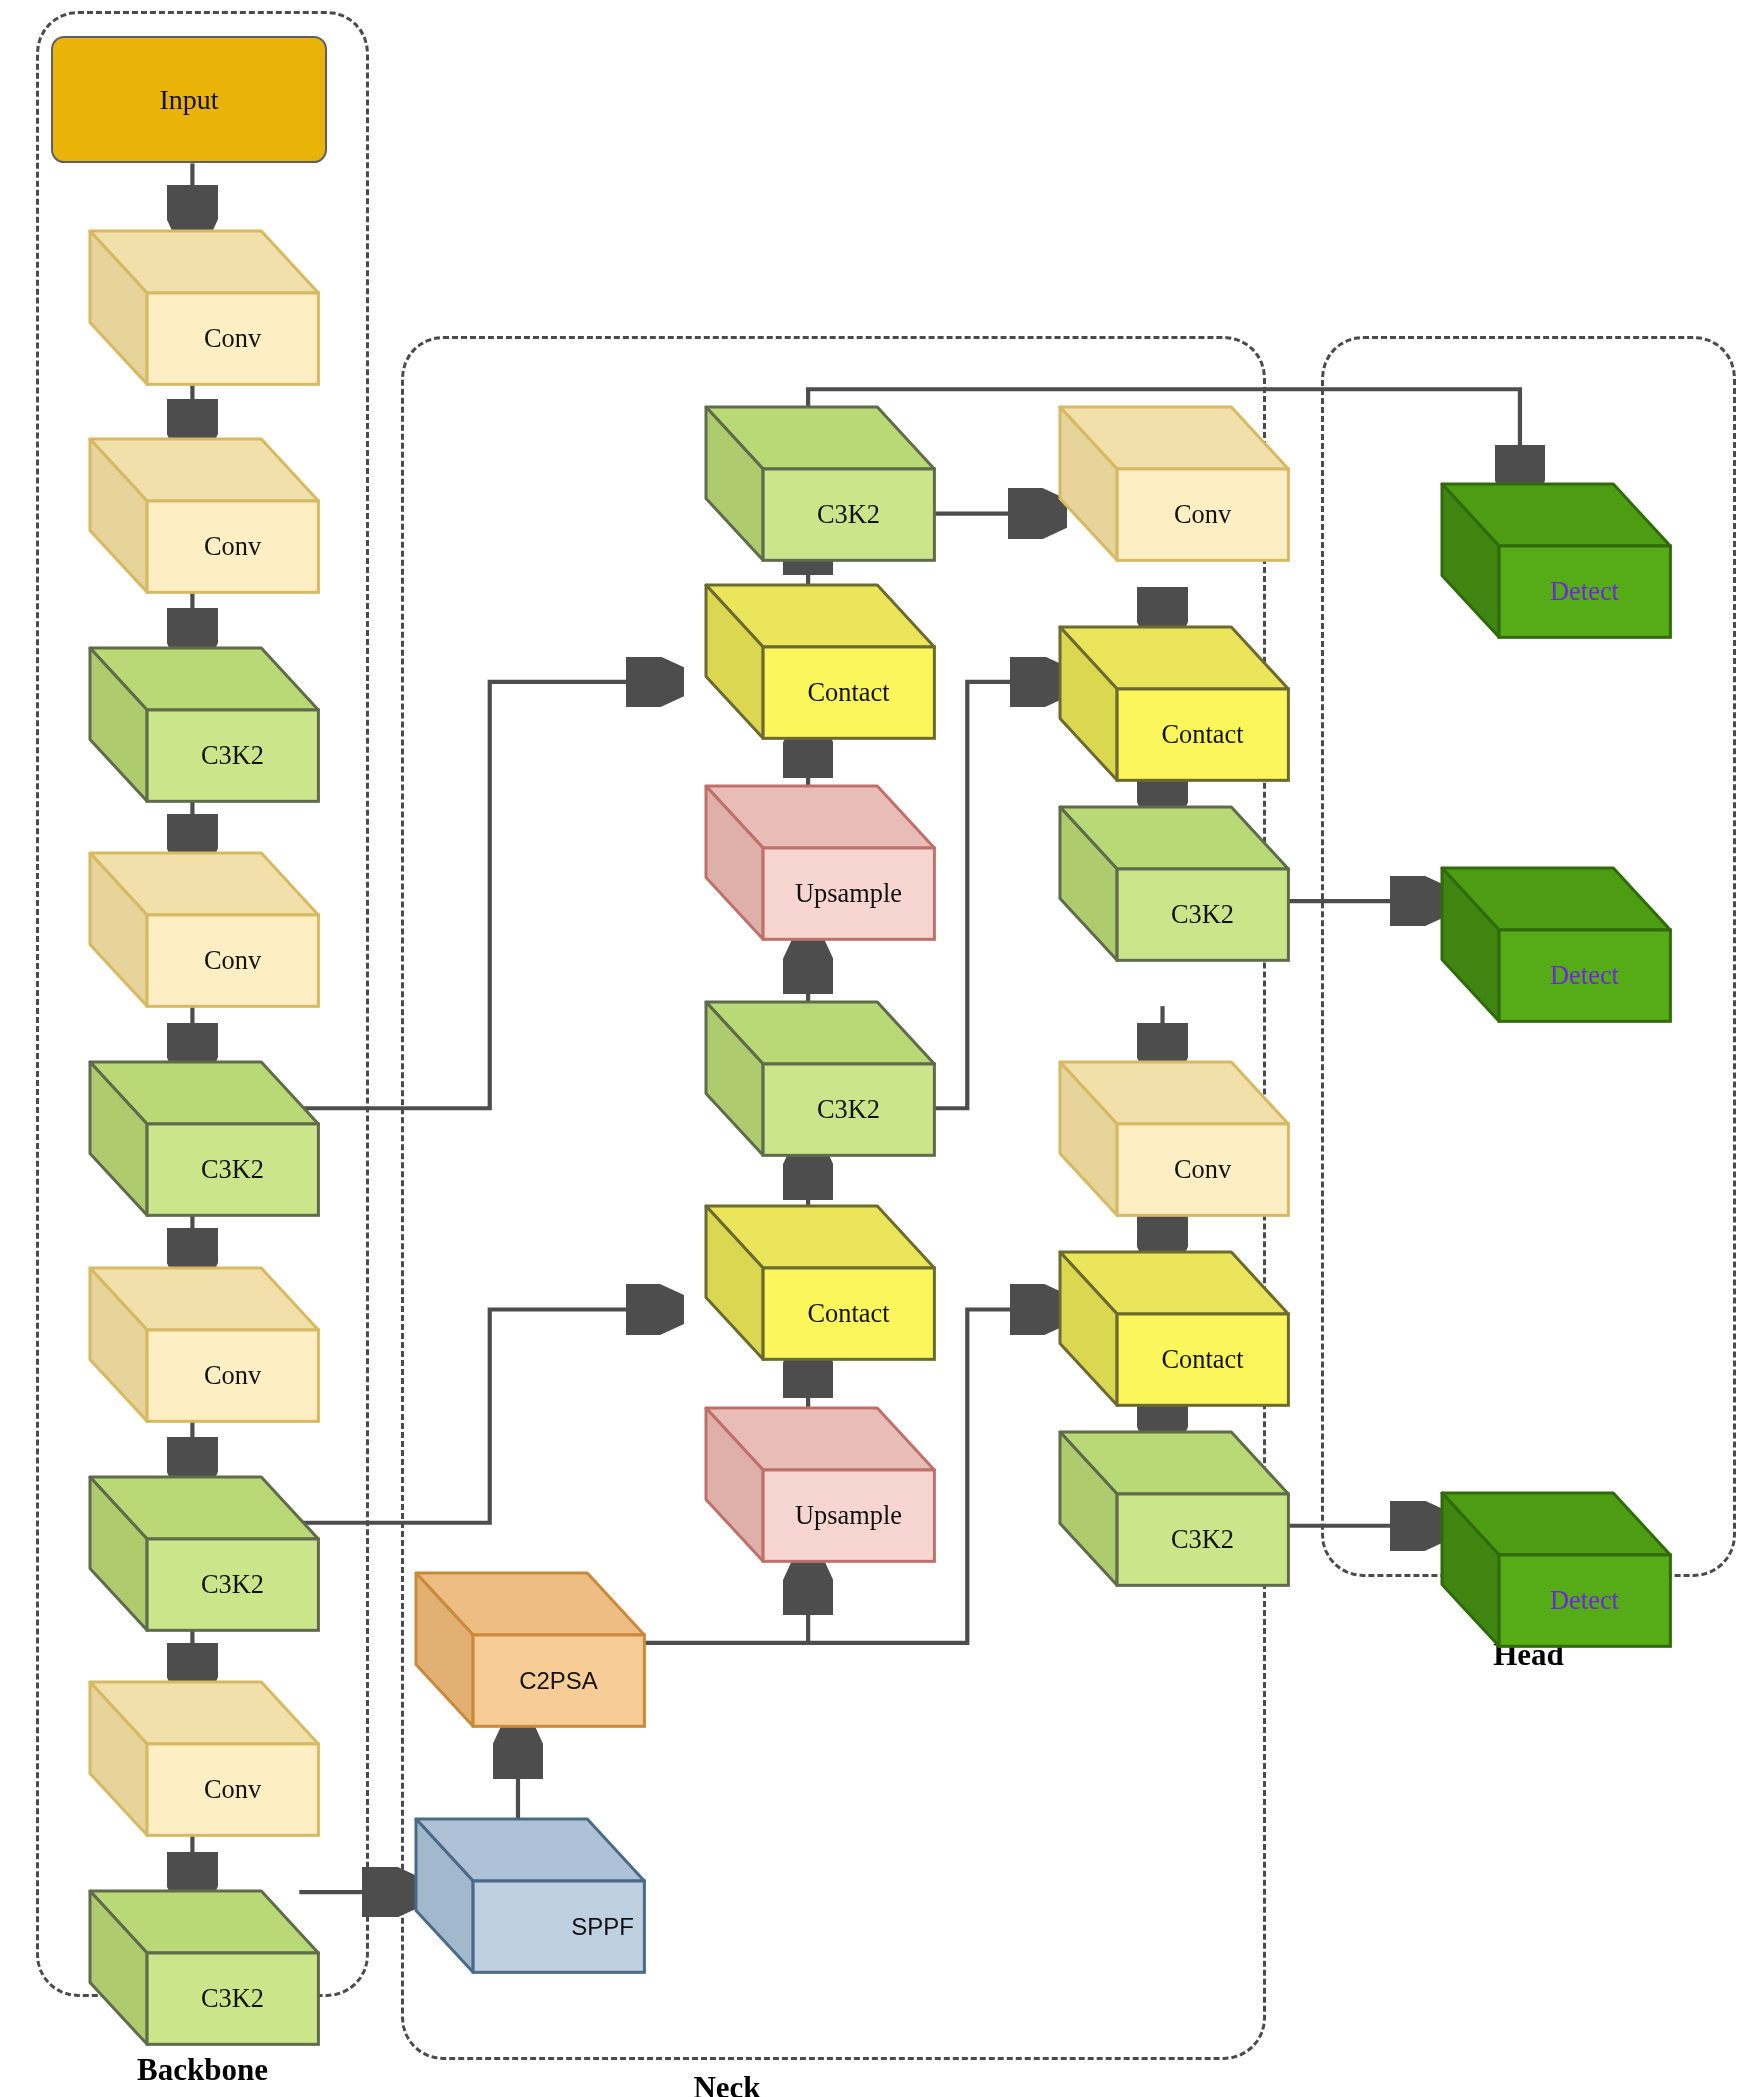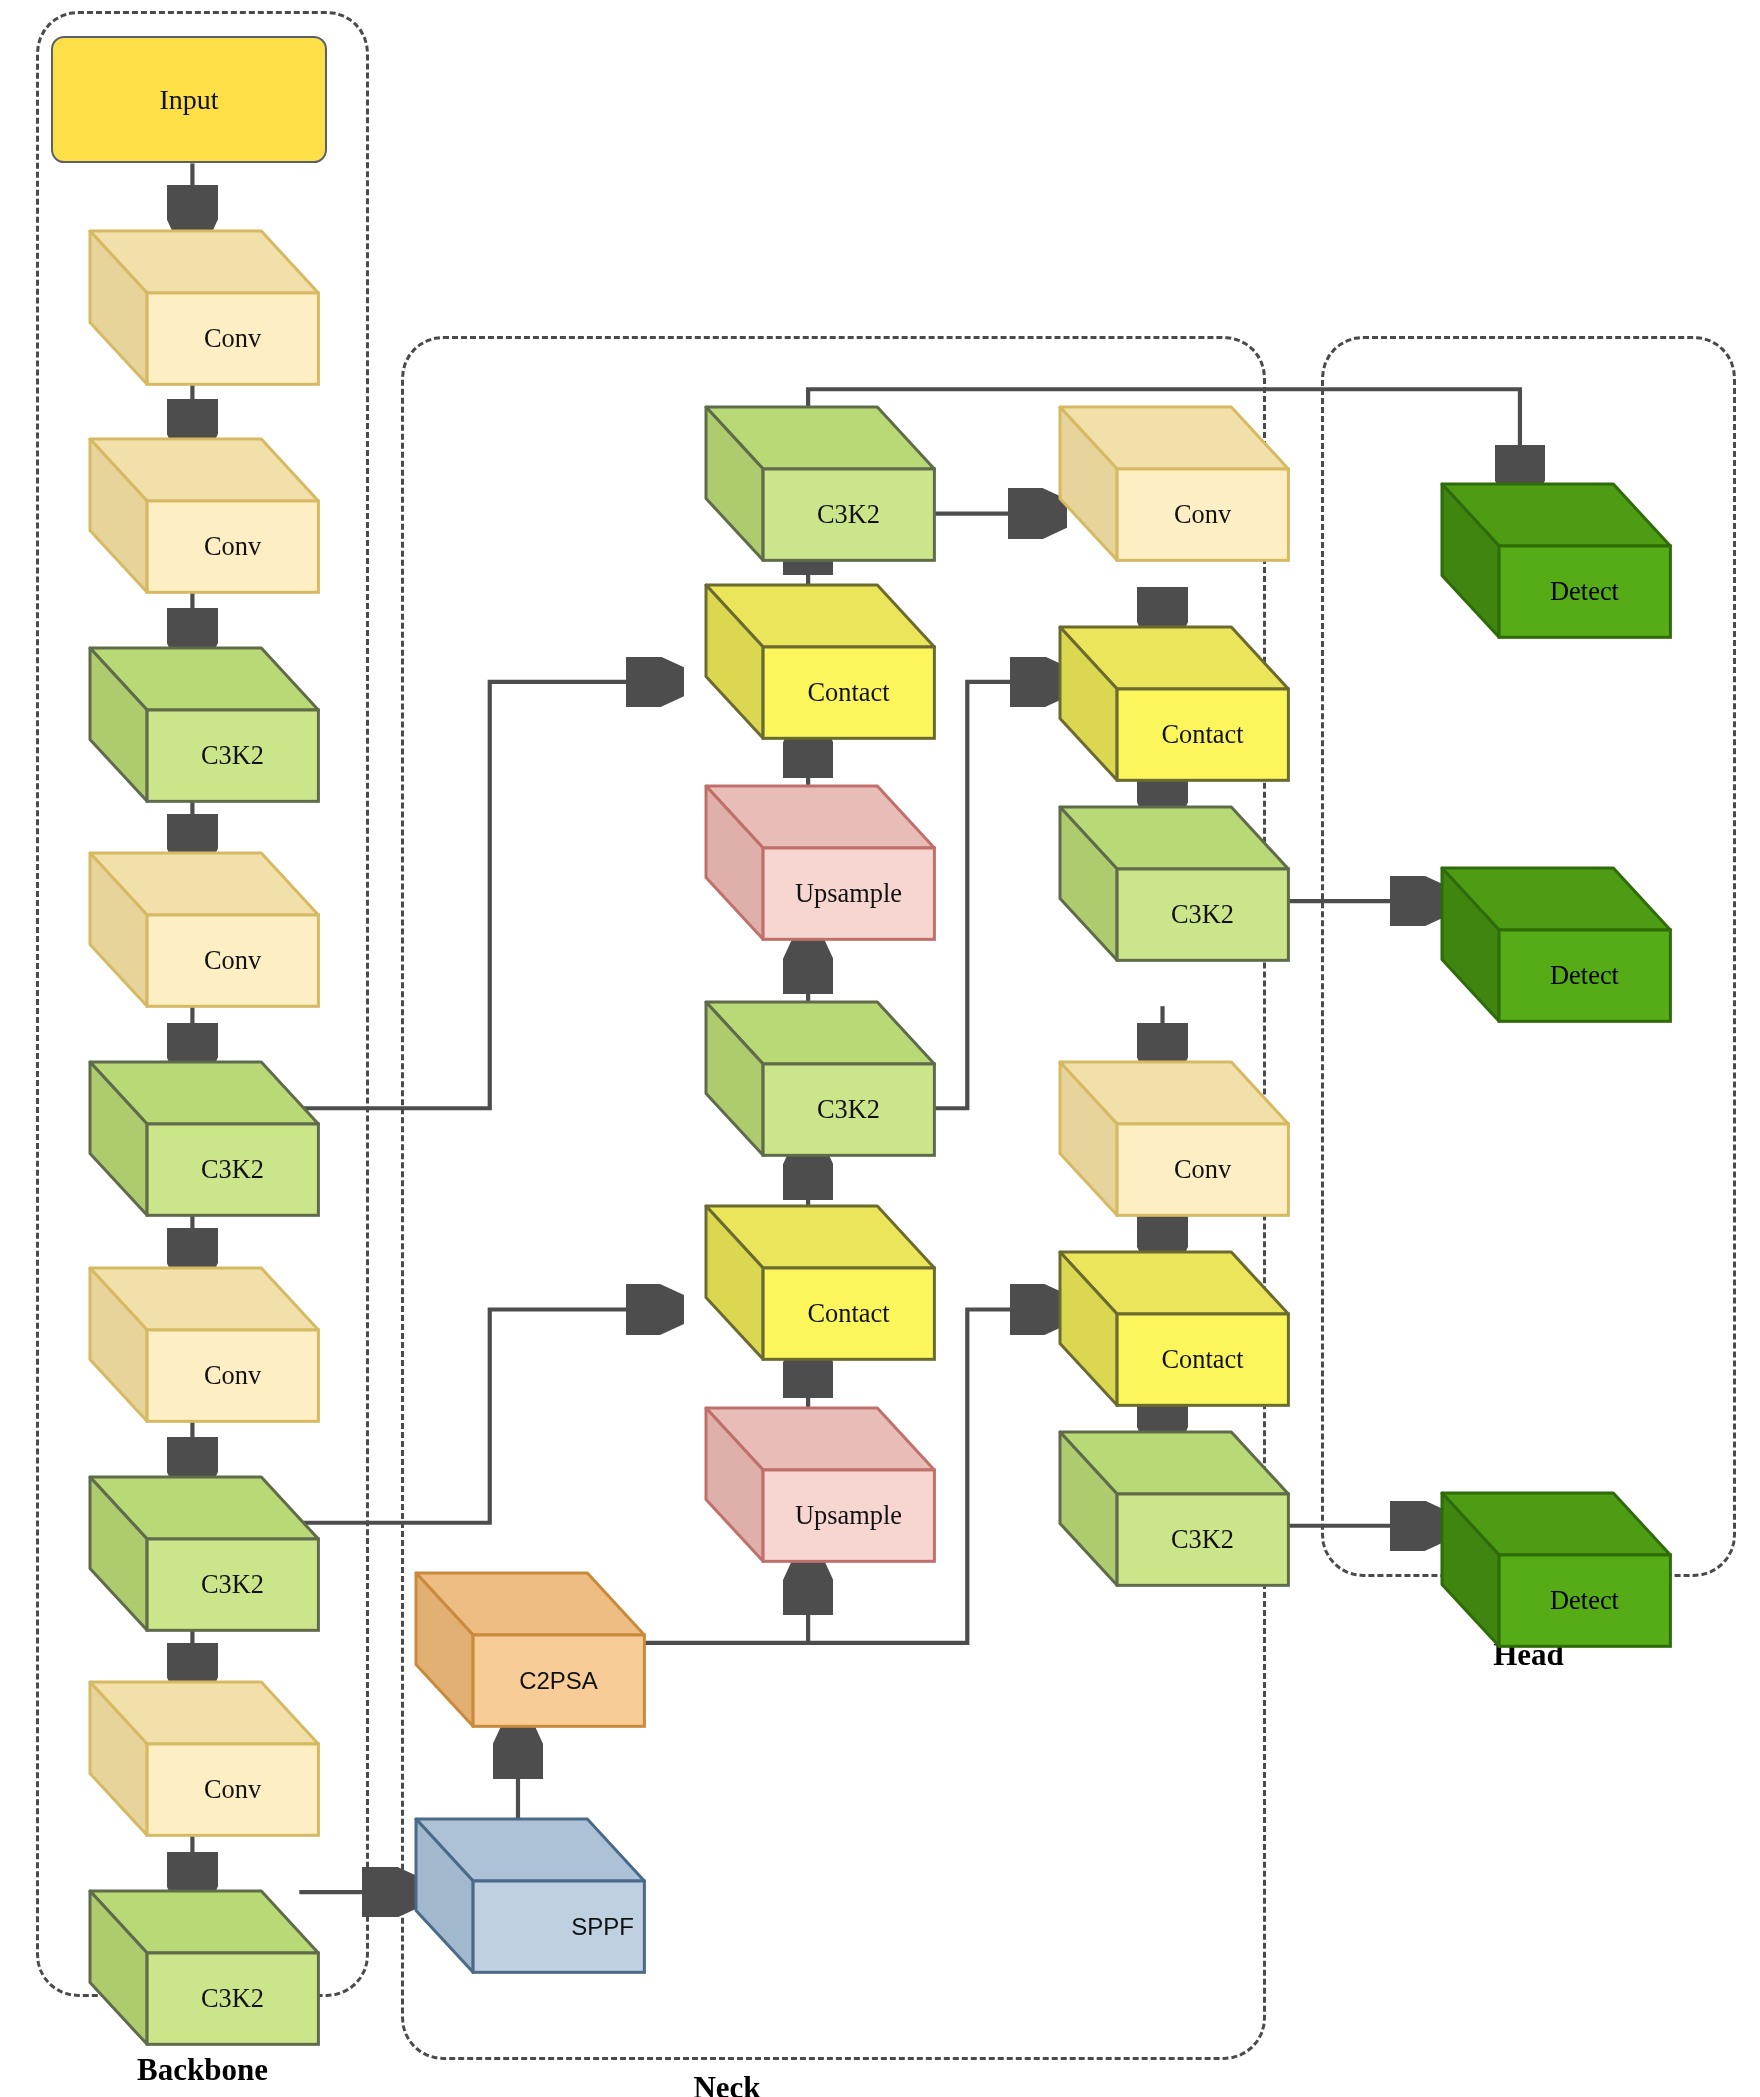--- a/index.html
+++ b/index.html
@@ -24,41 +24,41 @@
     font-weight:bold;
     font-size:31px;
     color:#000;
     text-align:center;
     white-space:nowrap;
     margin-top:27px;
   }
   
   .inputbox{
     position:absolute;
-    background:#fde047;
+    background:#eab308;
     border:2.4px solid #5b6068;
     border-radius:13.2px;
     box-sizing:border-box;
     display:flex;align-items:center;justify-content:center;
     font-size:28px;color:#111;
   }
   
   .node{position:absolute;}
   .node svg{display:block;overflow:visible;}
   .node .lbl{
     position:absolute;
     left:0;top:0;
     display:flex;align-items:center;justify-content:center;
     font-size:26.4px;
     color:#111;
     white-space:nowrap;
     pointer-events:none;
   }
   .node.sans .lbl{font-family:"Liberation Sans", sans-serif;font-size:24px;}
-  .node.detect .lbl{color:#000000;}
+  .node.detect .lbl{color:#6d28d9;}
   
   #wires{position:absolute;left:0;top:0;width:1761px;height:2097px;}
   #wires path,#wires line{fill:none;stroke:#4d4d4d;stroke-width:7;}
 </style>
 </head>
 <body>
 
 <div id="stage">
 
   <div class="group" style="left:36px;top:10.8px;width:333px;height:1986px;"></div>

